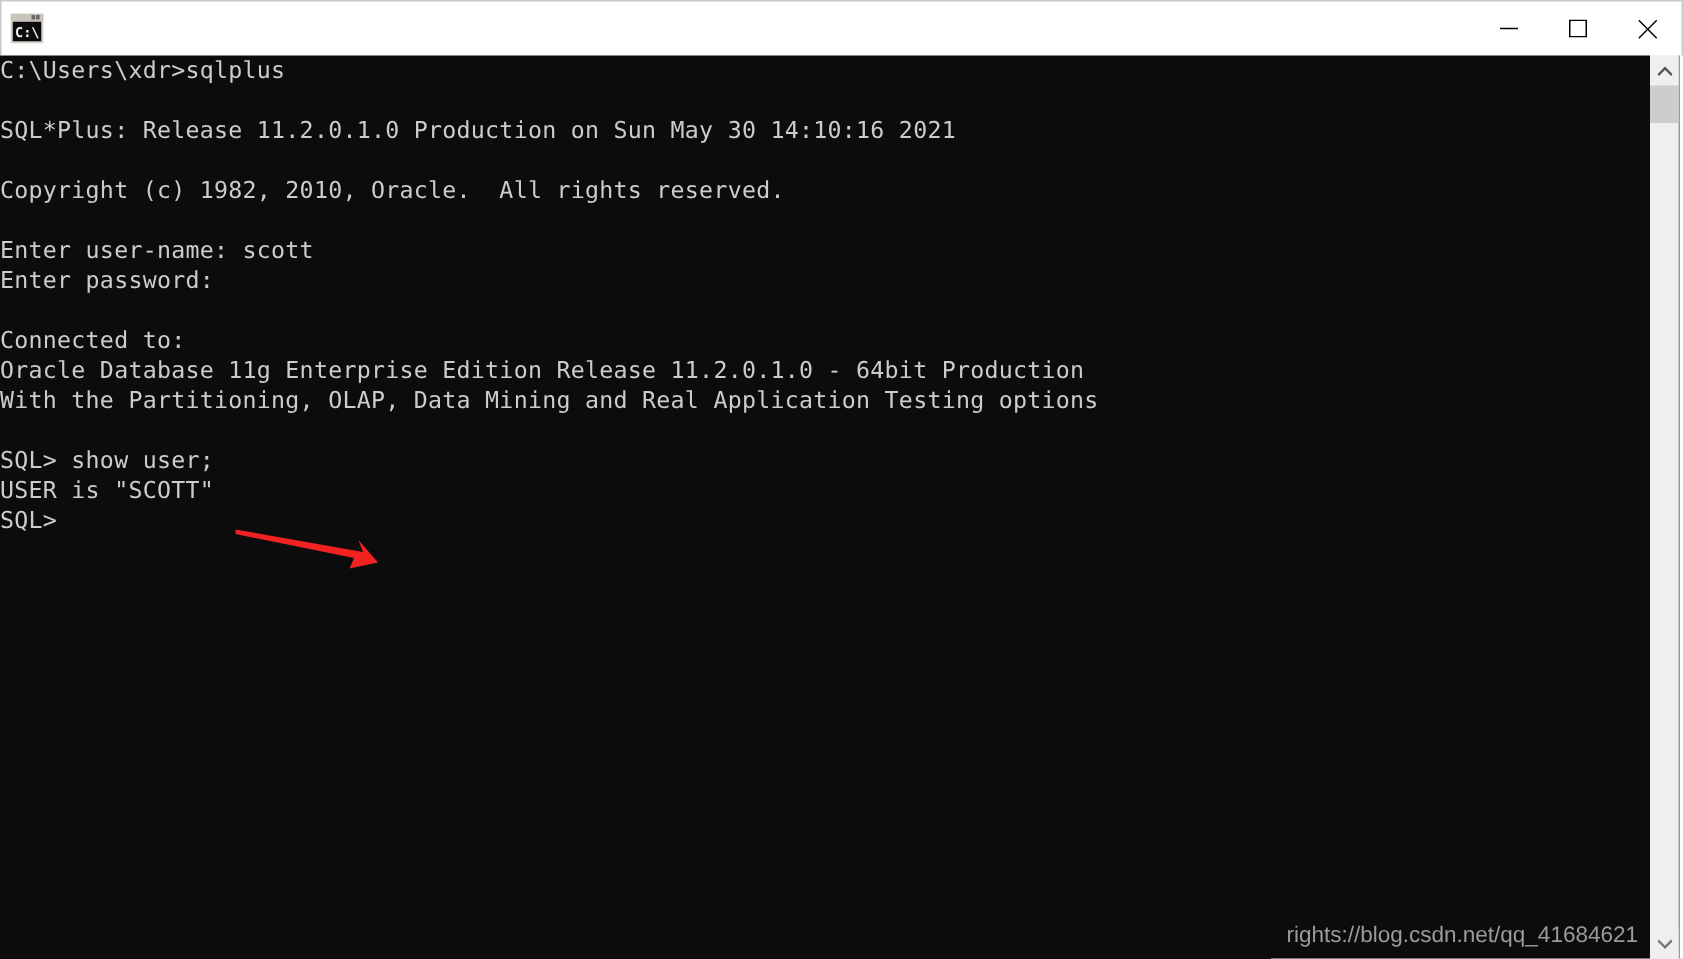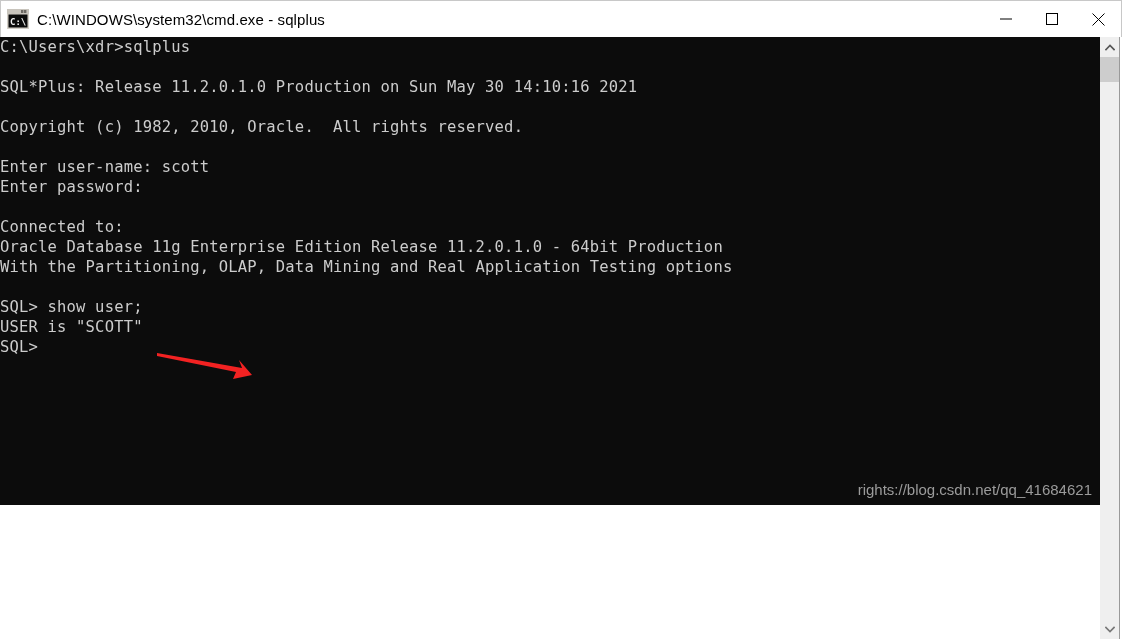--- a/index.html
+++ b/index.html
@@ -61,21 +61,21 @@
     flex: 0 0 auto;
   }
   .win-btn svg { display: block; }
 
   
   #console {
     position: absolute;
     left: 0;
     top: 37px;
     width: 1100px;
-    height: 468px;
+    height: 602px;
     background: #0c0c0c;
     overflow: hidden;
     box-sizing: border-box;
   }
   #console-text {
     position: absolute;
     left: 0;
     top: 0;
     margin: 0;
     padding: 0;
@@ -152,21 +152,20 @@
       <svg width="22" height="20" viewBox="0 0 22 20">
         <rect x="0" y="0" width="22" height="20" fill="#d4d0c8"></rect>
         <rect x="0" y="0" width="22" height="5" fill="#c8c4bc"></rect>
         <rect x="14" y="1" width="2.4" height="3" fill="#6d6a64"></rect>
         <rect x="17" y="1" width="2.4" height="3" fill="#6d6a64"></rect>
         <rect x="1.5" y="5.5" width="19" height="13" fill="#0b0b0b"></rect>
         <text x="3" y="15.5" font-family="'DejaVu Sans Mono', monospace" font-size="9" font-weight="bold" fill="#f2f2f2">C:\</text>
       </svg>
     </div>
 
-    <div id="title-text">C:\WINDOWS\system32\cmd.exe - sqlplus</div>
 
     <div id="titlebar-spacer"></div>
 
     <div class="win-btn">
       <svg width="12" height="12" viewBox="0 0 12 12">
         <line x1="0" y1="6" x2="12" y2="6" stroke="#000000" stroke-width="1"></line>
       </svg>
     </div>
 
     <div class="win-btn">

